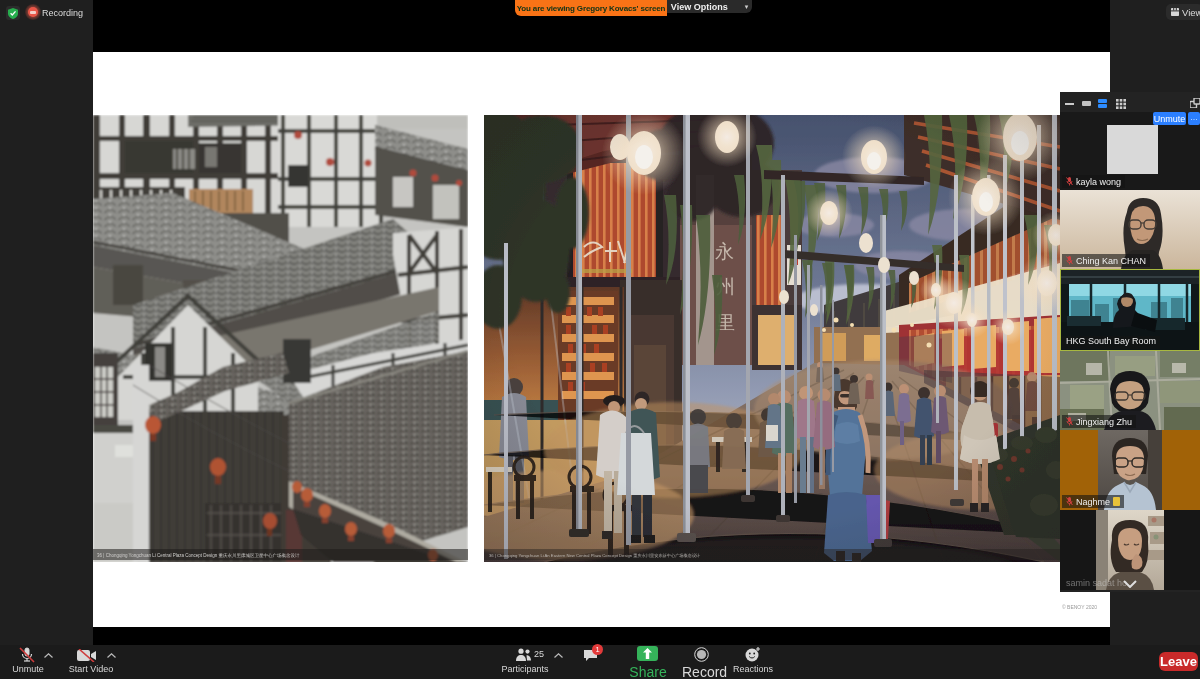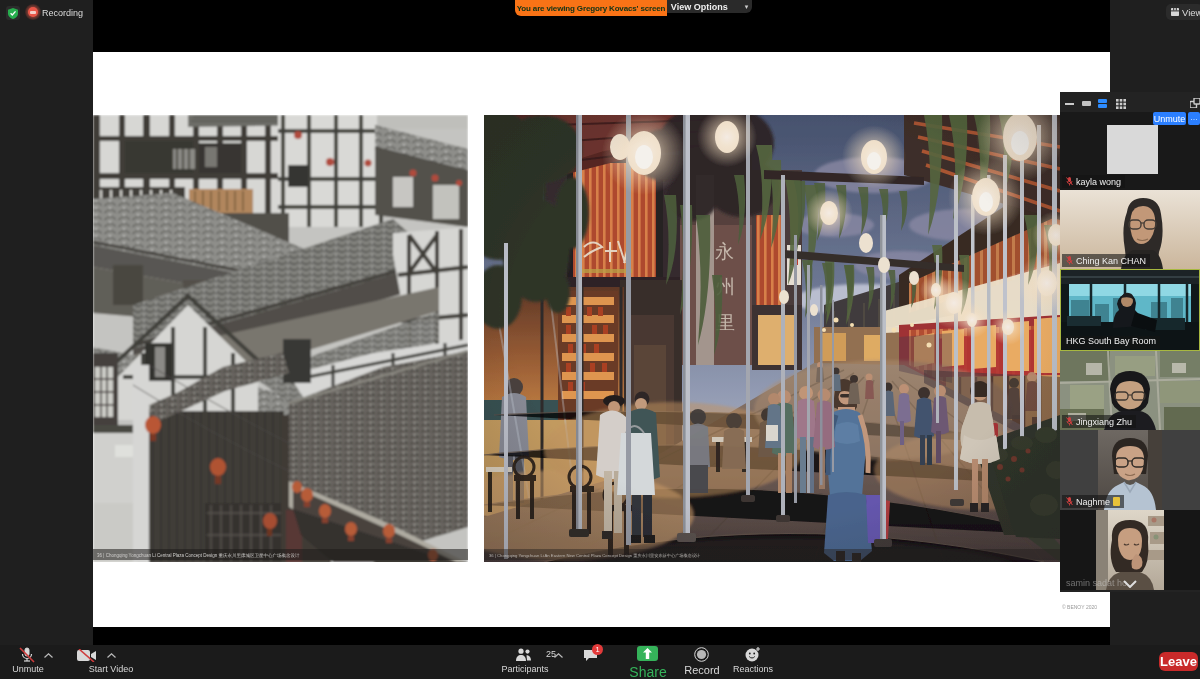--- a/index.html
+++ b/index.html
@@ -960,21 +960,21 @@
         <div class="abs" style="left:2px; top:64px; height:13px; background:rgba(20,20,20,0.6); display:flex; align-items:center; padding:0 4px; gap:3px;">
           <svg width="7" height="9" viewBox="0 0 7 9">
               <rect x="2" y="0" width="3" height="5" rx="1.5" fill="#d04040"></rect>
               <path d="M1 4 a2.5 2.5 0 0 0 5 0 M3.5 6.5 V8.5" stroke="#d04040" stroke-width="0.9" fill="none"></path>
               <line x1="0.5" y1="0.5" x2="6.5" y2="8" stroke="#d04040" stroke-width="1"></line>
             </svg>
           <span style="font-size:9px; color:#f0f0f0;">Jingxiang Zhu</span>
         </div>
       </div>
 
-      <div class="abs" style="left:0; top:318px; width:140px; height:80px; background:#404040; overflow:hidden;">
+      <div class="abs" style="left:0; top:318px; width:140px; height:80px; background:#a16207; overflow:hidden;">
         <svg class="abs" style="left:38px;" width="64" height="80" viewBox="0 0 64 80">
           <defs>
               <linearGradient id="ngbg" x1="0" y1="0" x2="0" y2="1">
             <stop offset="0" stop-color="#6e6862"></stop>
                 <stop offset="1" stop-color="#4e4843"></stop>
           </linearGradient>
             </defs>
           <rect width="64" height="80" fill="url(#ngbg)"></rect>
           <rect x="50" y="0" width="14" height="80" fill="#46403a"></rect>
           <path d="M14 26 Q14 8 32 8 Q50 8 50 26 L48 44 L16 44 Z" fill="#2c2622"></path>
@@ -1055,31 +1055,31 @@
     <div class="abs" style="left:8px; top:19px; width:40px; text-align:center; font-size:9px; color:#d8d8d8;">Unmute</div>
 
     <svg class="abs" style="left:77px; top:4px;" width="20" height="13" viewBox="0 0 20 13">
       <rect x="0" y="1" width="13" height="11" rx="2" fill="#d8d8d8"></rect>
       <path d="M14 5 L19 2 V11 L14 8 Z" fill="#d8d8d8"></path>
       <line x1="2" y1="0" x2="17" y2="13" stroke="#cf3b3b" stroke-width="1.6"></line>
     </svg>
     <svg class="abs" style="left:107px; top:8px;" width="9" height="5" viewBox="0 0 9 5">
         <path d="M0.5 4.5 L4.5 0.8 L8.5 4.5" stroke="#bbb" stroke-width="1.2" fill="none"></path>
       </svg>
-    <div class="abs" style="left:62px; top:19px; width:58px; text-align:center; font-size:9px; color:#d8d8d8;margin-left:20px;">Start Video</div>
+    <div class="abs" style="left:62px; top:19px; width:58px; text-align:center; font-size:9px; color:#d8d8d8;">Start Video</div>
 
     <svg class="abs" style="left:515px; top:3px;" width="17" height="13" viewBox="0 0 17 13">
       <g fill="#d8d8d8">
         <circle cx="6" cy="3.2" r="2.6"></circle>
         <path d="M1 13 C1 8.8 3.2 7 6 7 C8.8 7 11 8.8 11 13 Z"></path>
         <circle cx="12.5" cy="3.6" r="2.1"></circle>
         <path d="M11.5 7.2 C13.8 7.2 16 8.8 16 12.6 L12 12.6"></path>
       </g>
     </svg>
-    <div class="abs" style="left:534px; top:4px; font-size:9px; color:#d8d8d8;margin-left:12px;">25</div>
+    <div class="abs" style="left:534px; top:4px; font-size:9px; color:#d8d8d8;">25</div>
     <svg class="abs" style="left:554px; top:8px;" width="9" height="5" viewBox="0 0 9 5">
         <path d="M0.5 4.5 L4.5 0.8 L8.5 4.5" stroke="#bbb" stroke-width="1.2" fill="none"></path>
       </svg>
     <div class="abs" style="left:495px; top:19px; width:60px; text-align:center; font-size:9px; color:#d8d8d8;">Participants</div>
 
     <svg class="abs" style="left:583px; top:4px;" width="15" height="13" viewBox="0 0 15 13">
       <path d="M1 1 H14 V9 H6 L3 12 V9 H1 Z" fill="#d8d8d8"></path>
     </svg>
     <div class="abs" style="left:592px; top:-1px; width:11px; height:11px; background:#e23a3a; border-radius:50%; display:flex; align-items:center; justify-content:center;">
       <span style="font-size:7.5px; color:#fff;">1</span>
@@ -1089,21 +1089,21 @@
     <div class="abs" style="left:637px; top:1px; width:21px; height:15px; background:#35b35a; border-radius:3px;"></div>
     <svg class="abs" style="left:643px; top:3px;" width="9" height="11" viewBox="0 0 9 11">
       <path d="M4.5 0 L9 4.5 H6.2 V11 H2.8 V4.5 H0 Z" fill="#fff"></path>
     </svg>
     <div class="abs" style="left:617px; top:19px; width:62px; text-align:center; font-size:14px; color:#35b35a;">Share Screen</div>
 
     <svg class="abs" style="left:694px; top:2px;" width="15" height="15" viewBox="0 0 15 15">
       <circle cx="7.5" cy="7.5" r="6.8" fill="none" stroke="#d8d8d8" stroke-width="1"></circle>
       <circle cx="7.5" cy="7.5" r="4.6" fill="#b8b8b8"></circle>
     </svg>
-    <div class="abs" style="left:682px; top:19px; width:40px; text-align:center; font-size:11px; color:#d8d8d8;">Record</div>
+    <div class="abs" style="left:682px; top:19px; width:40px; text-align:center; font-size:14px; color:#d8d8d8;">Record</div>
 
     <svg class="abs" style="left:745px; top:2px;" width="16" height="15" viewBox="0 0 16 15">
       <circle cx="7" cy="8" r="6.5" fill="#d8d8d8"></circle>
       <circle cx="4.8" cy="6.5" r="0.9" fill="#1b1b1b"></circle>
       <circle cx="9.2" cy="6.5" r="0.9" fill="#1b1b1b"></circle>
       <path d="M4.2 9.5 a3.4 3.4 0 0 0 5.6 0" fill="none" stroke="#1b1b1b" stroke-width="1"></path>
       <path d="M13 0 V4 M11 2 H15" stroke="#d8d8d8" stroke-width="1.2"></path>
     </svg>
     <div class="abs" style="left:732px; top:19px; width:42px; text-align:center; font-size:9px; color:#d8d8d8;">Reactions</div>
 

